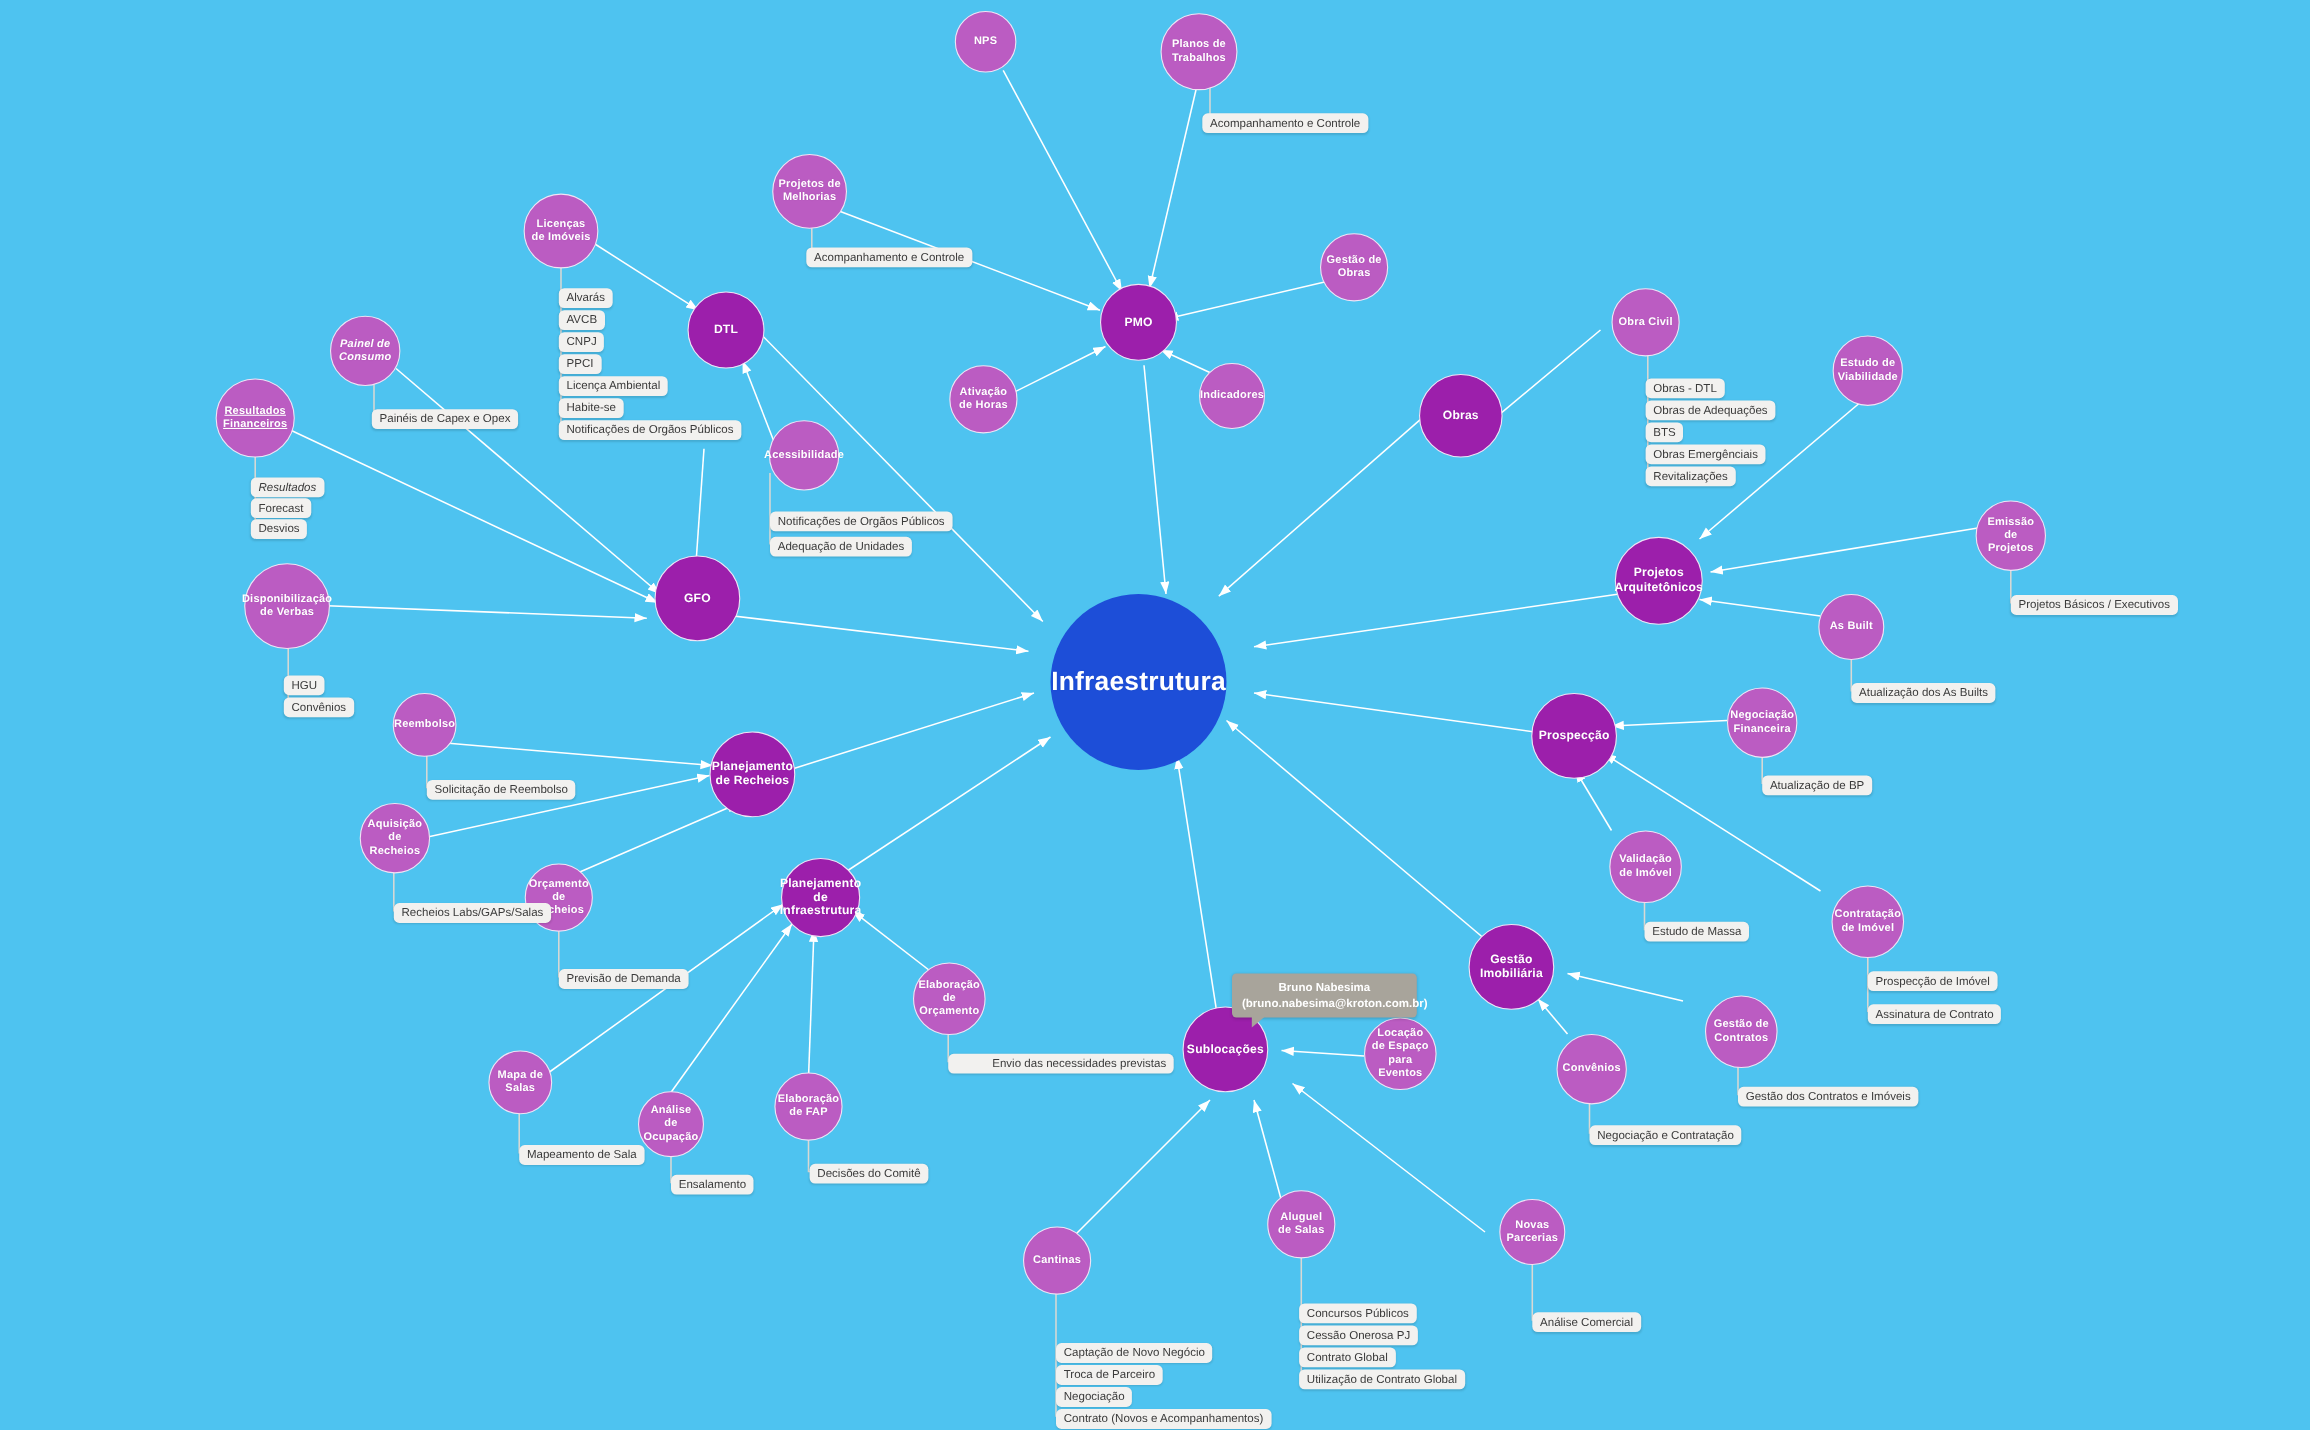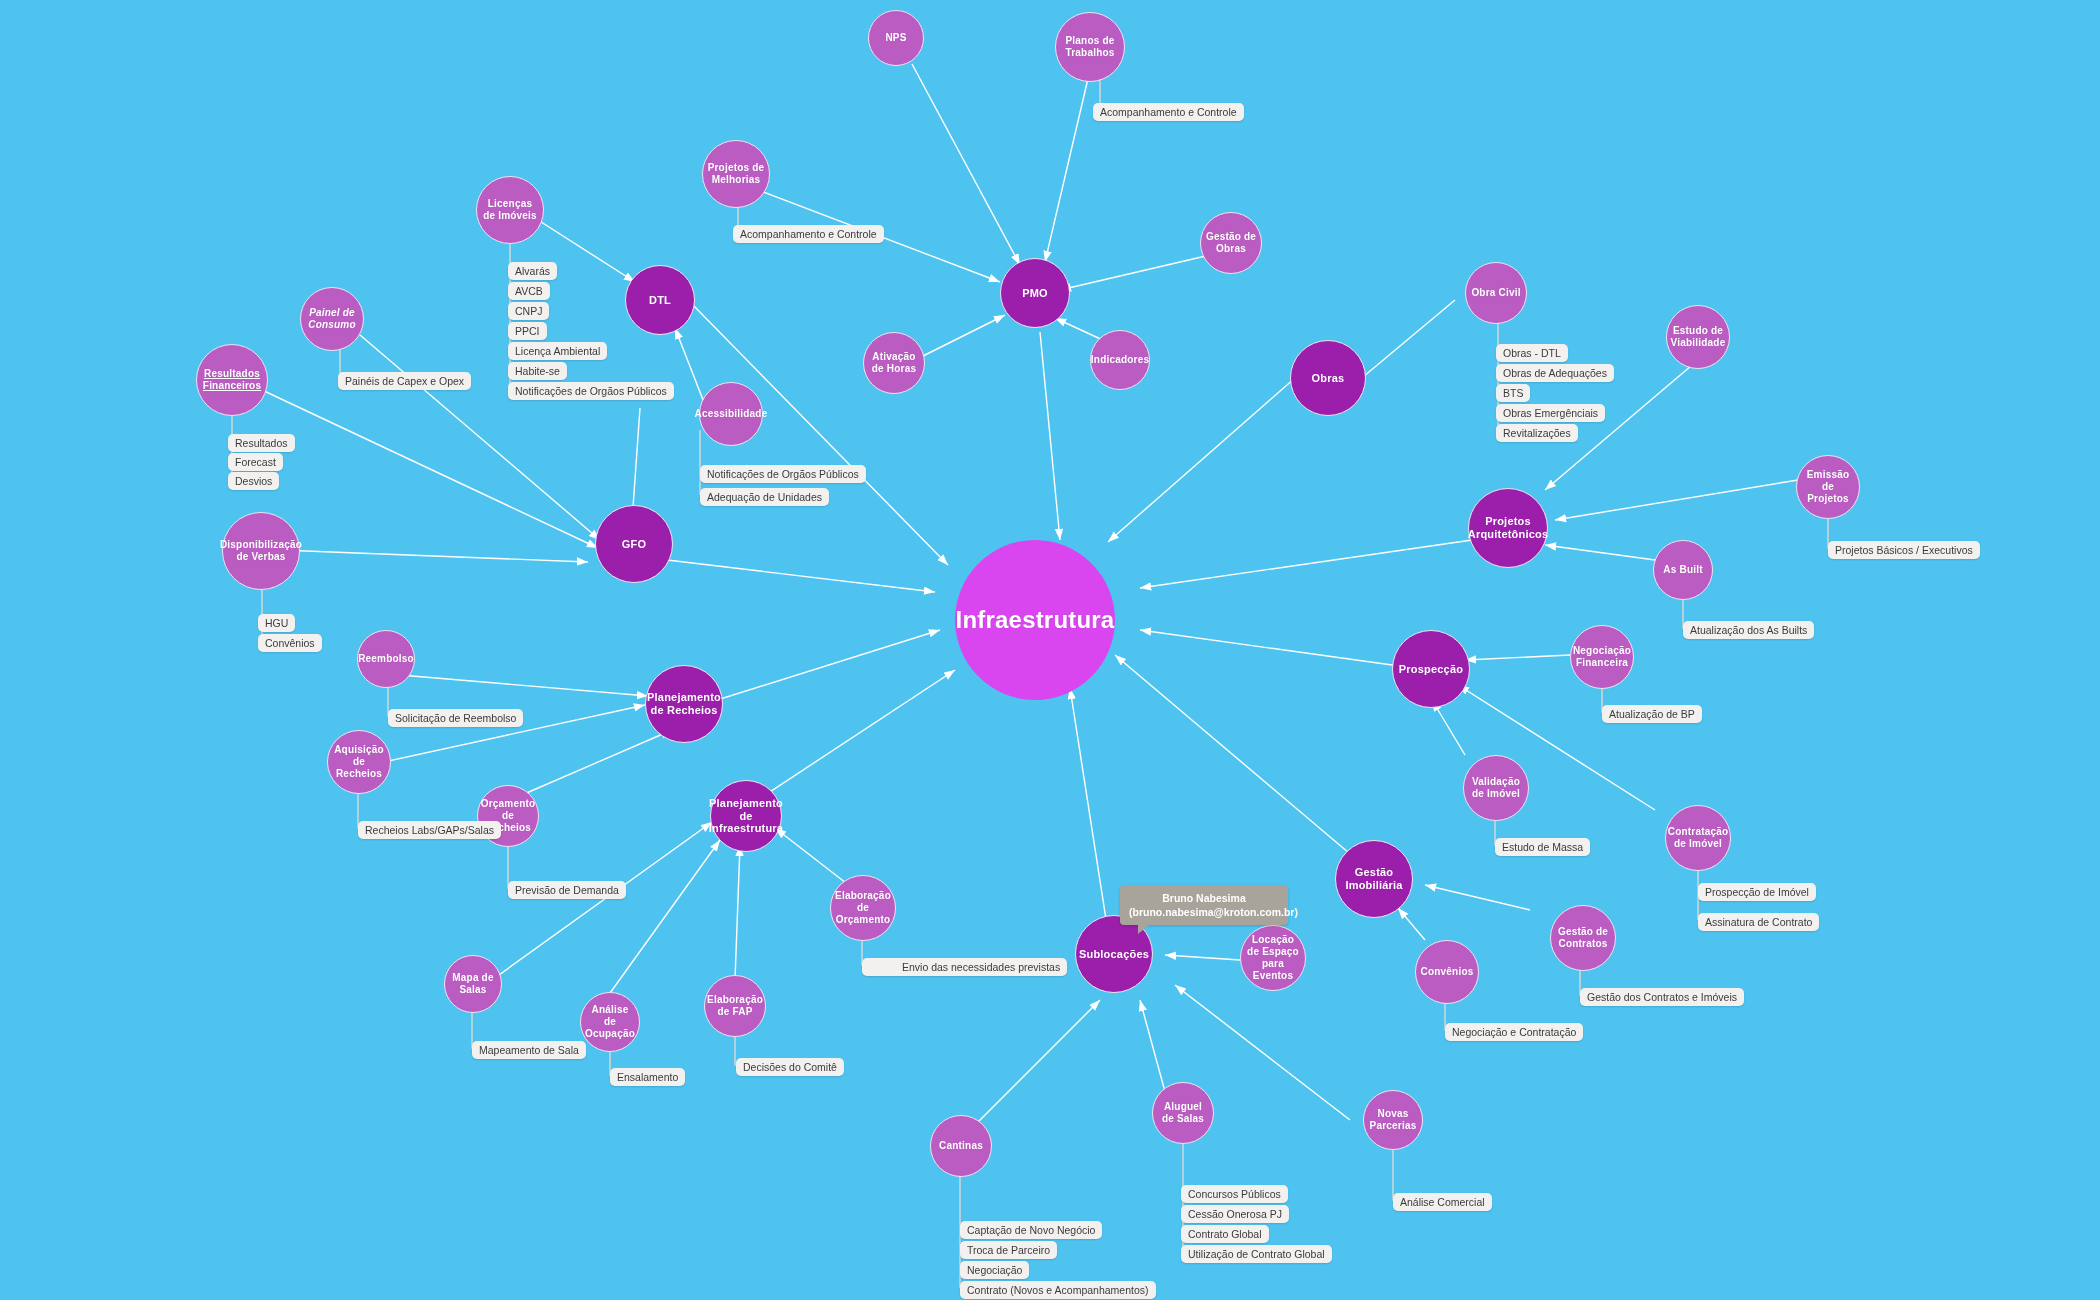--- a/index.html
+++ b/index.html
@@ -20,21 +20,21 @@
     color:#ffffff;
     font-weight:bold;
     box-sizing:border-box;
     border:1.5px solid #f0e3f5;
     line-height:1.18;
     letter-spacing:.2px;
     text-shadow:0 0 2px rgba(0,0,0,.08);
     z-index:3;
   }
   .node.root{
-    background:#d946ef;
+    background:#1d4ed8;
     font-size:24px;
     border:none;
   }
   .node.main{
     background:#9c1fab;
     font-size:11px;
   }
   .node.sub{
     background:#bb5cc2;
     font-size:10px;
@@ -245,21 +245,21 @@
   </div>
   <div class="node sub" style="left:300px;top:287px;width:64px;height:64px;font-style:italic;">
     <span>Painel de Consumo</span>
   </div>
   <div class="leaf" style="left:338px;top:372px;">
     <span>Painéis de Capex e Opex</span>
   </div>
   <div class="node sub" style="left:196px;top:344px;width:72px;height:72px;text-decoration:underline;">
     <span>Resultados Financeiros</span>
   </div>
-  <div class="leaf" style="left:228px;top:434px;">
+  <div class="leaf" style="left:228px;top:434px;font-style:italic;">
     <span>Resultados</span>
   </div>
   <div class="leaf" style="left:228px;top:453px;">
     <span>Forecast</span>
   </div>
   <div class="leaf" style="left:228px;top:472px;">
     <span>Desvios</span>
   </div>
   <div class="node sub" style="left:222px;top:512px;width:78px;height:78px;">
     <span>Disponibilização de Verbas</span>

